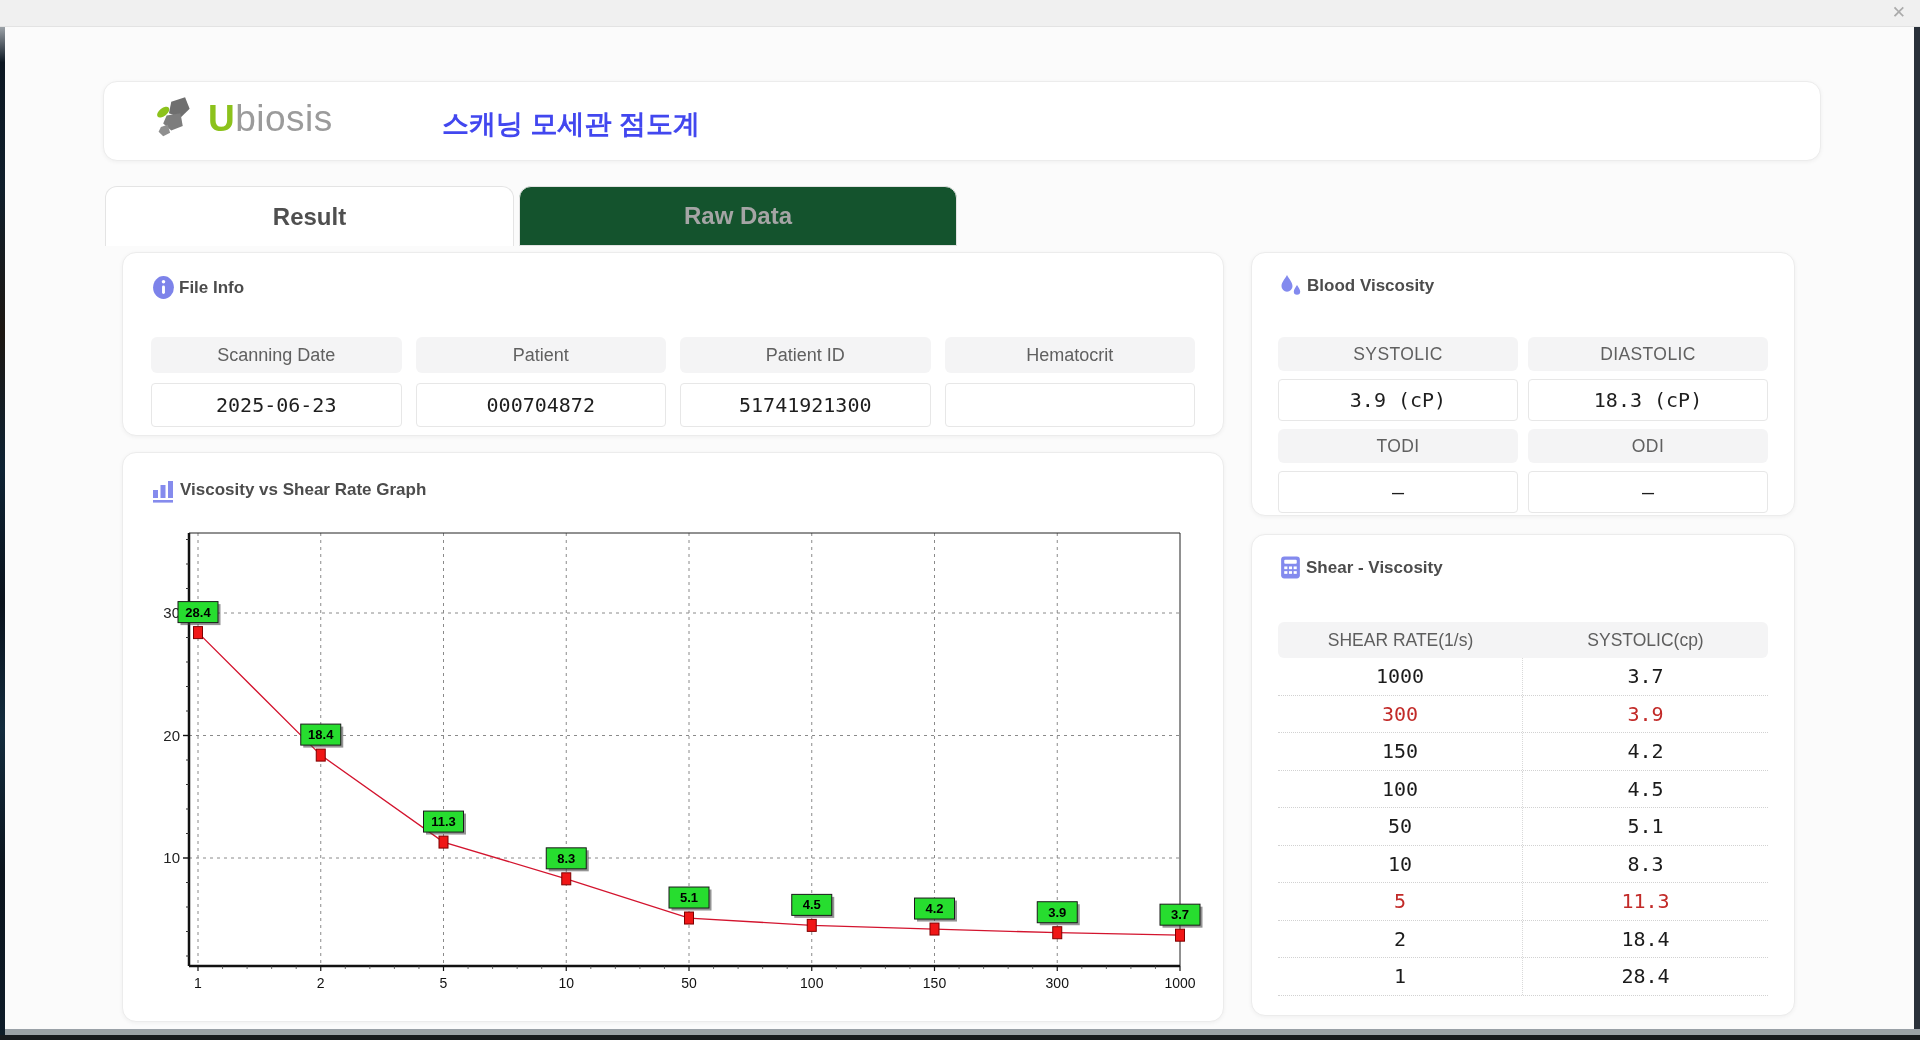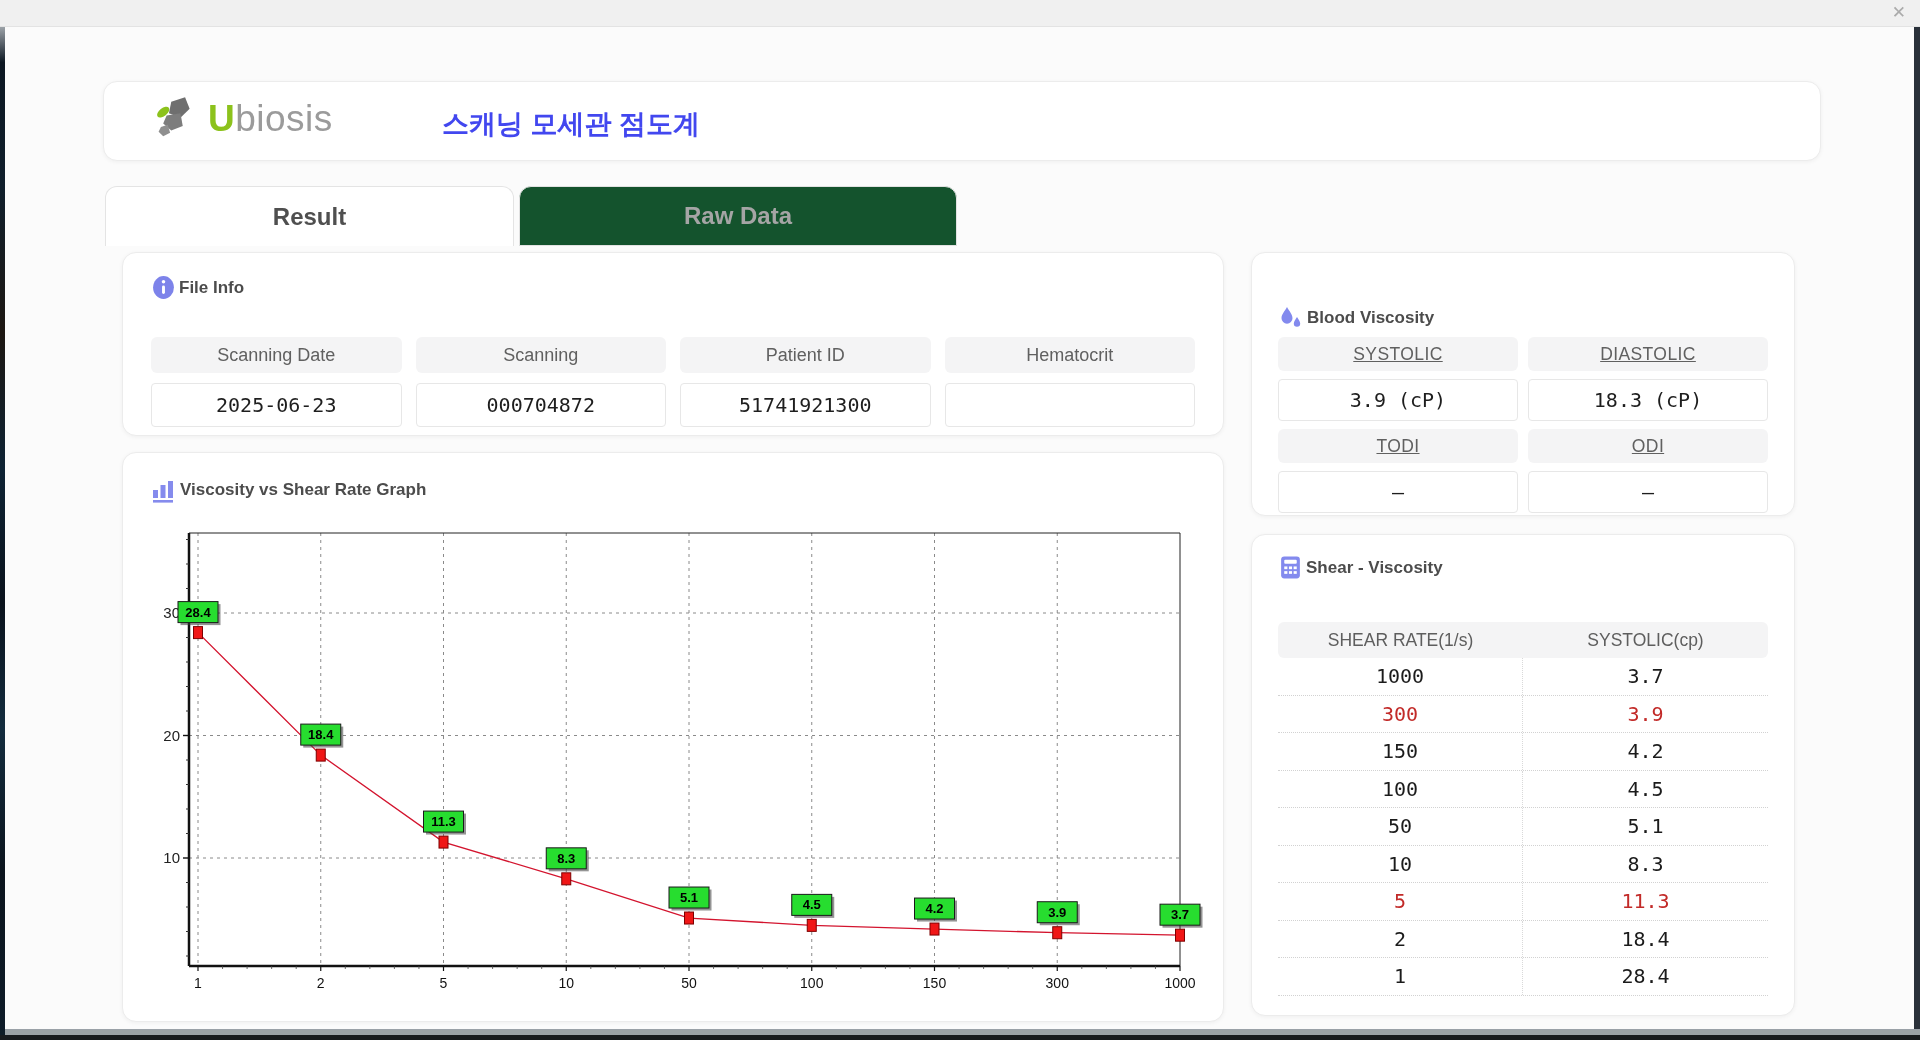--- a/index.html
+++ b/index.html
@@ -51,24 +51,24 @@
   .val-box{background:#fff;border:1px solid #e7e7e7;border-radius:4px;display:flex;align-items:center;
            justify-content:center;font-family:"DejaVu Sans Mono",monospace;font-size:20px;color:#1e1e1e;}
 
   
   .graph-card{left:122px;top:452px;width:1100px;height:568px;}
   .graph-card .card-title{left:28px;top:24px;}
   .chart-svg{position:absolute;left:26px;top:66px;overflow:visible;}
 
   
   .bv-card{left:1251px;top:252px;width:542px;height:262px;}
-  .bv-card .card-title{left:26px;top:20px;margin-top:32px;}
+  .bv-card .card-title{left:26px;top:20px;}
   .bv-grid{position:absolute;left:26px;right:26px;top:84px;display:grid;
            grid-template-columns:1fr 1fr;grid-template-rows:34px 42px 34px 42px;gap:8px 10px;}
-  .bv-grid .hdr-box{letter-spacing:.4px;font-size:17.5px;text-decoration:underline;}
+  .bv-grid .hdr-box{letter-spacing:.4px;font-size:17.5px;}
   .bv-grid .val-box{font-size:20px;}
 
   
   .sv-card{left:1251px;top:534px;width:542px;height:480px;}
   .sv-card .card-title{left:26px;top:20px;}
   .sv-table{position:absolute;left:26px;right:26px;top:87px;}
   .sv-head{display:grid;grid-template-columns:1fr 1fr;height:36px;background:#f4f4f5;border-radius:6px;}
   .sv-head div{display:flex;align-items:center;justify-content:center;font-size:17.5px;color:#5e5e5e;}
   .sv-row{display:grid;grid-template-columns:1fr 1fr;height:37.5px;border-bottom:1px dotted #d2d2d2;box-sizing:border-box;}
   .sv-row div{display:flex;align-items:center;justify-content:center;
@@ -108,21 +108,21 @@
     <div class="card-title">
       <svg width="25" height="25" viewBox="0 0 24 24">
         <ellipse cx="12" cy="12" rx="10" ry="11" fill="#7d83ea"></ellipse>
         <rect x="10.6" y="10" width="2.8" height="8.2" rx="1.4" fill="#fff"></rect>
         <circle cx="12" cy="6.4" r="1.7" fill="#fff"></circle>
       </svg>
       <span>File Info</span>
     </div>
     <div class="fi-grid">
         <div class="hdr-box">Scanning Date</div>
-        <div class="hdr-box">Scanning</div>
+        <div class="hdr-box">Patient</div>
         <div class="hdr-box">Patient ID</div>
         <div class="hdr-box">Hematocrit</div>
         <div class="val-box">2025-06-23</div>
         <div class="val-box">000704872</div>
         <div class="val-box">51741921300</div>
         <div class="val-box"></div>
       </div>
   </div>
 
   <div class="card graph-card">

